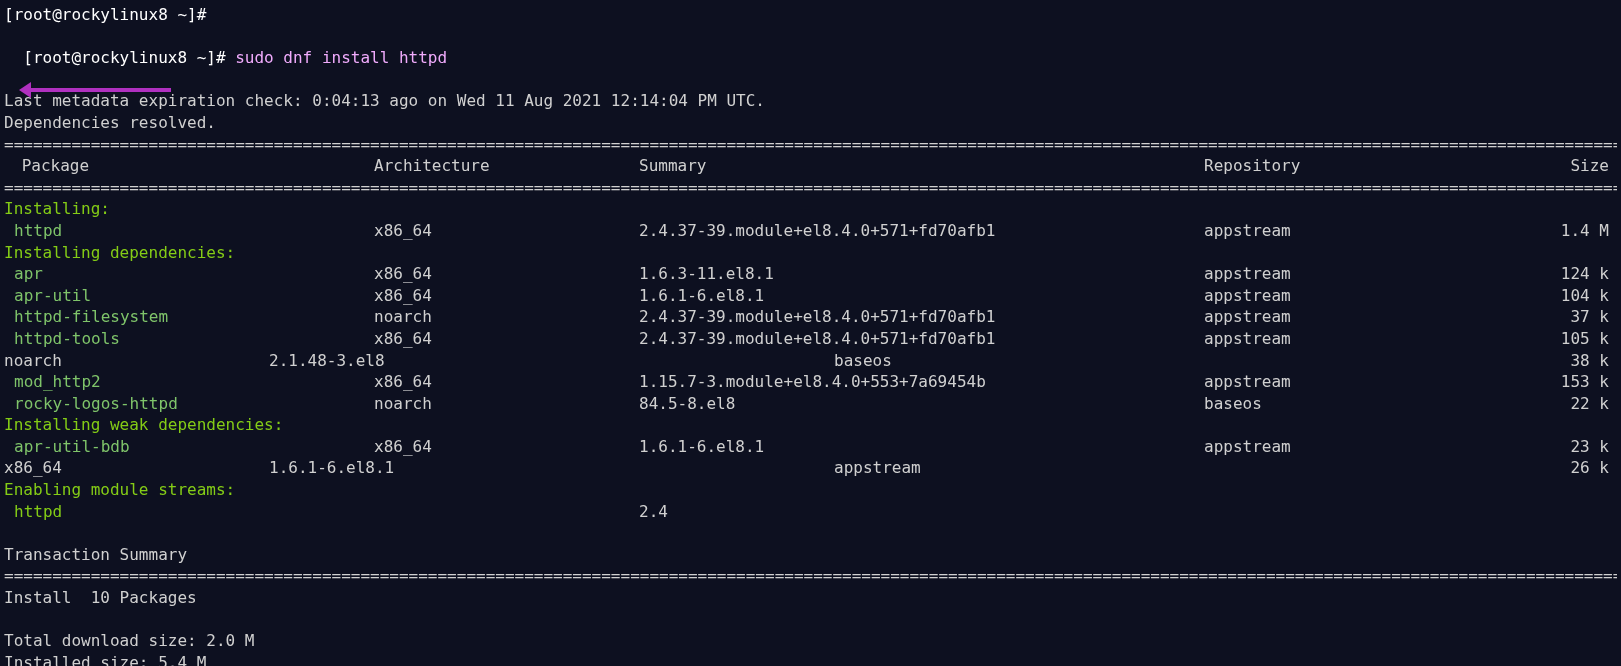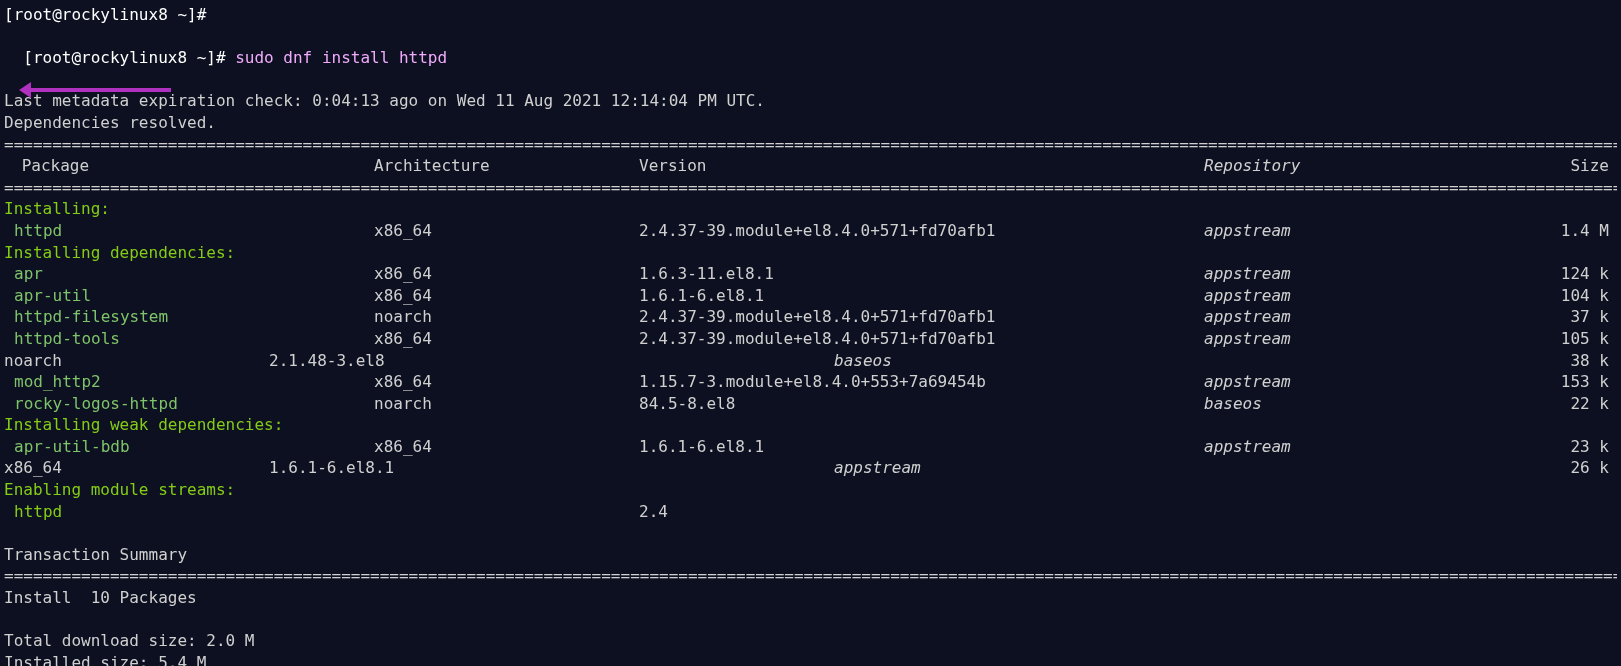--- a/index.html
+++ b/index.html
@@ -19,21 +19,21 @@
   .cmd { color: #f0abfc; }
   .pkg { color: #7fc46a; }
   .hdr, .group, .streamname, .confirm { color: #84cc16; }
   .row {
     display: flex;
     white-space: pre;
   }
   .col-pkg  { width: 370px; padding-left: 10px; box-sizing: border-box; }
   .col-arch { width: 265px; }
   .col-ver  { width: 565px; }
-  .col-repo { width: 255px; font-style: italic; }
+  .col-repo { width: 255px; }
   .col-size { flex: 1; text-align: right; padding-right: 8px; }
   .header-row .col-pkg,
   .header-row .col-arch,
   .header-row .col-ver,
   .header-row .col-repo,
   .header-row .col-size { color: #d0d0d0; }
   .header-row .col-pkg { padding-left: 8px; }
   .sep {
     color: #d0d0d0;
     overflow: hidden;
@@ -72,21 +72,21 @@
 </div>
 
 <div class="line">Last metadata expiration check: 0:04:13 ago on Wed 11 Aug 2021 12:14:04 PM UTC.</div>
 <div class="line">Dependencies resolved.</div>
 
 <div class="sep">================================================================================================================================================================================================</div>
 
 <div class="row header-row">
   <span class="col-pkg"> Package</span>
   <span class="col-arch">Architecture</span>
-  <span class="col-ver">Version</span>
+  <span class="col-ver">Summary</span>
   <span class="col-repo">Repository</span>
   <span class="col-size">Size</span>
 </div>
 
 <div class="sep">================================================================================================================================================================================================</div>
 
 <div class="line group">Installing:</div>
 <div id="rows-installing">
     <div class="row"><span class="col-pkg pkg">httpd</span><span class="col-arch">x86_64</span><span class="col-ver">2.4.37-39.module+el8.4.0+571+fd70afb1</span><span class="col-repo">appstream</span><span class="col-size">1.4 M</span></div>
   </div>

